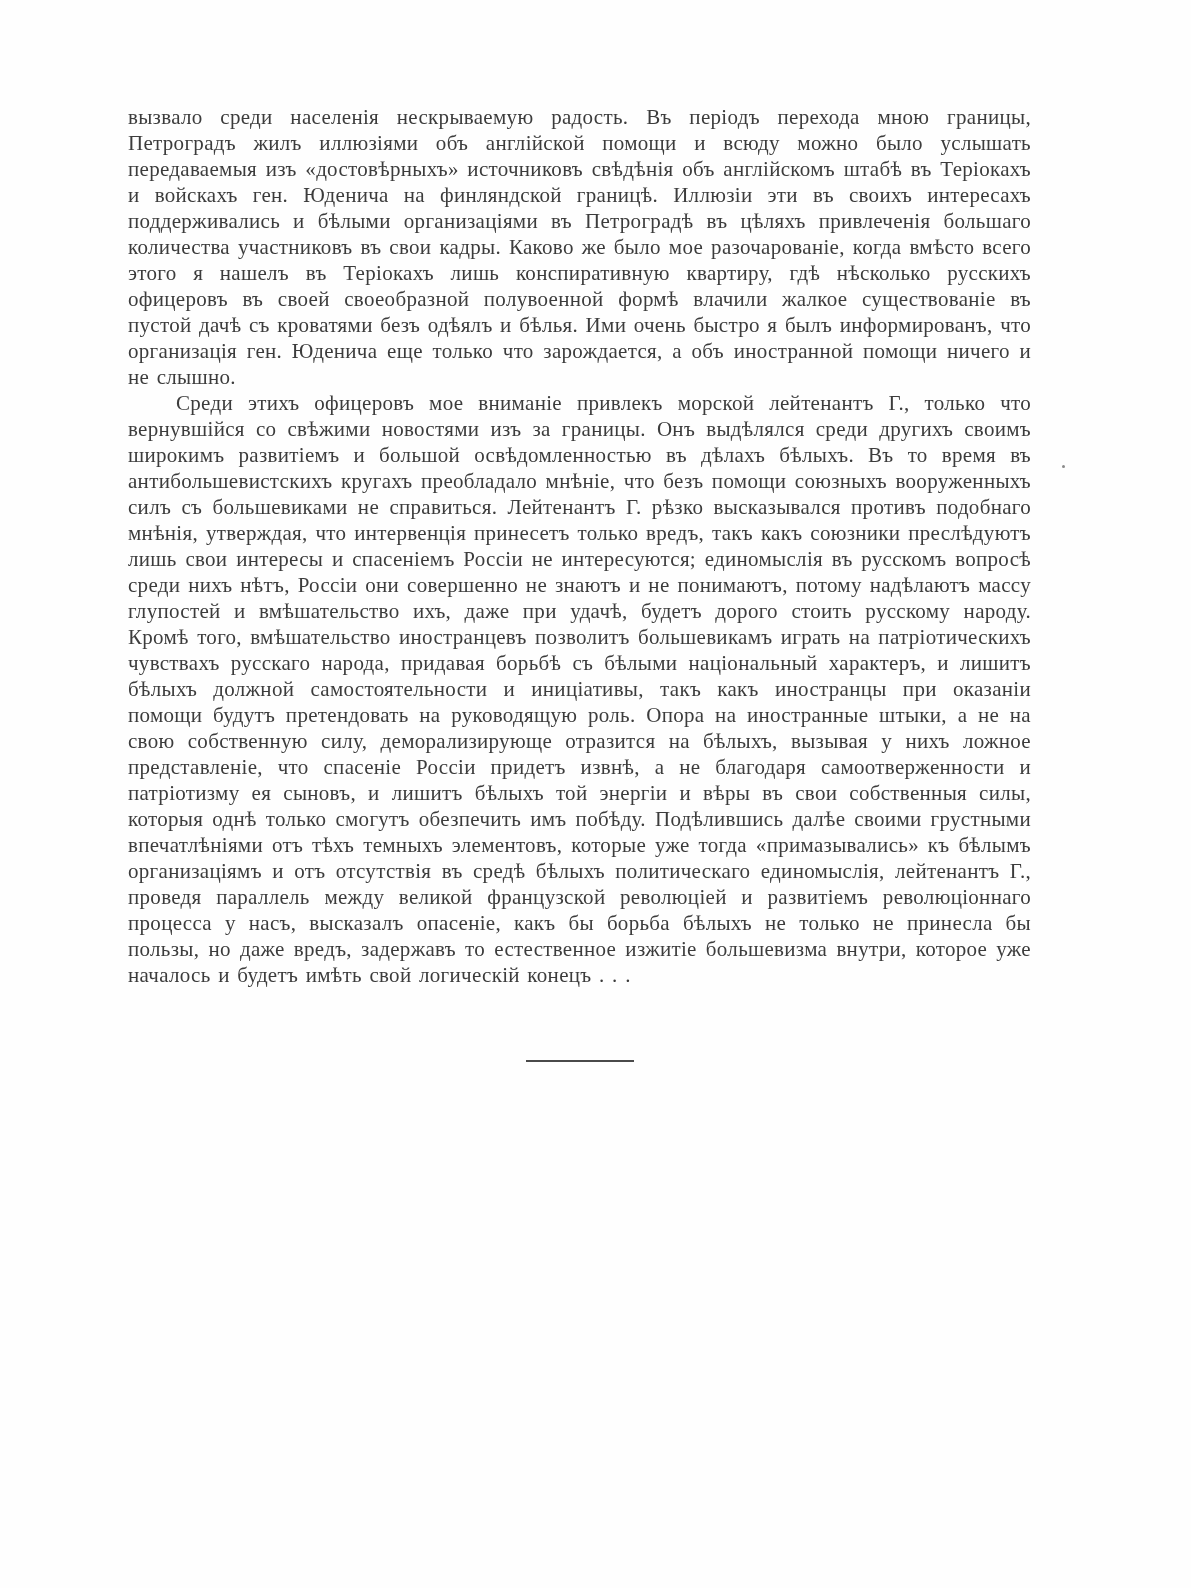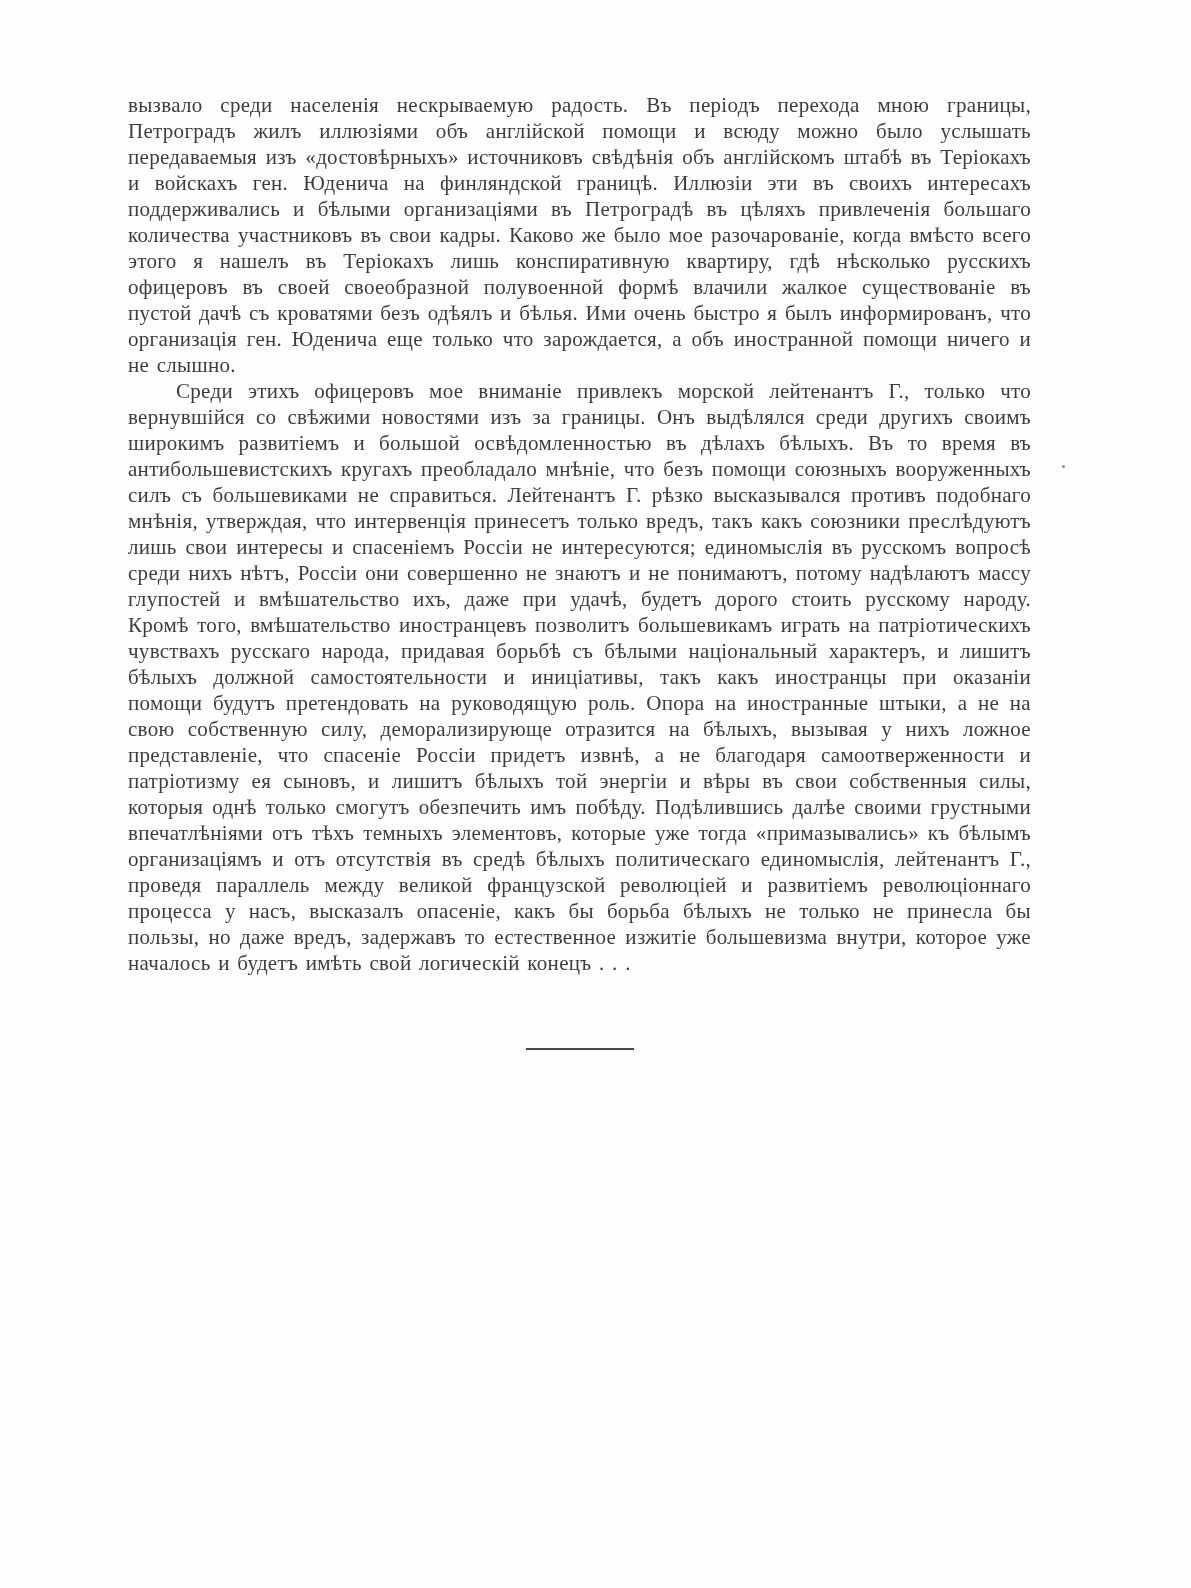--- a/index.html
+++ b/index.html
@@ -11,21 +11,21 @@
     position: relative;
     width: 1191px;
     height: 1588px;
     background: #fefefe;
     overflow: hidden;
     font-family: "Liberation Serif", "DejaVu Serif", serif;
     color: #3c3c3c;
   }
   .text-block {
     position: absolute;
-    top: 92px;
+    top: 104px;
     left: 128px;
     width: 903px;
   }
   .para {
     margin: 0;
     font-size: 21px;
     line-height: 26px;
     text-align: justify;
     letter-spacing: 0.3px;
     word-spacing: 2px;

